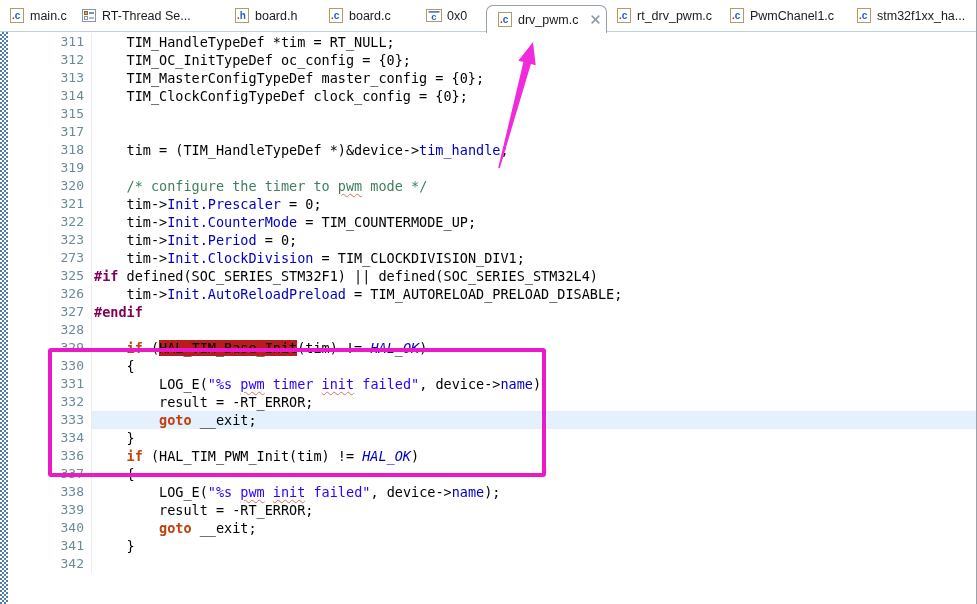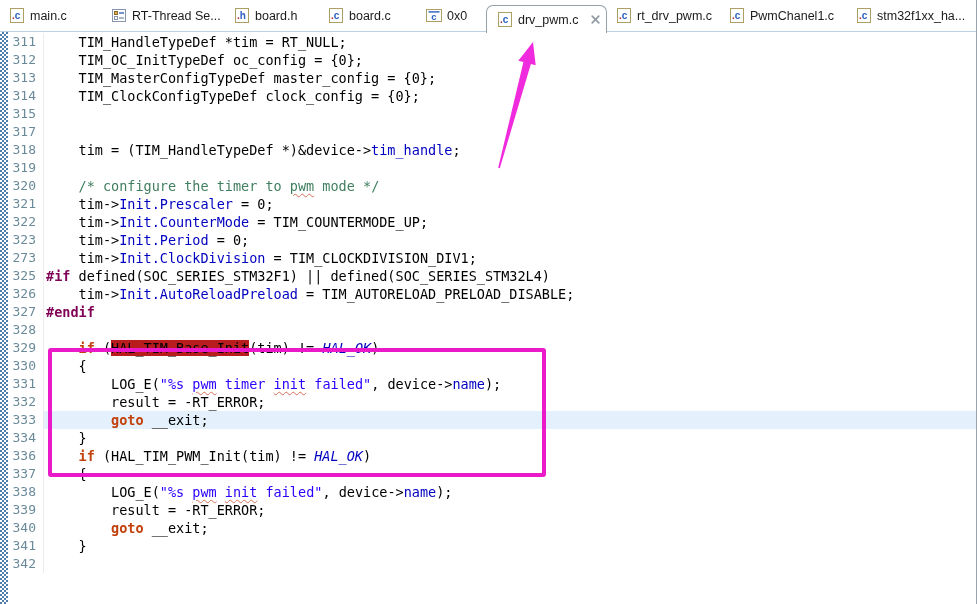--- a/index.html
+++ b/index.html
@@ -13,21 +13,21 @@
     position:absolute;left:0;top:0;width:100%;height:32px;box-sizing:border-box;
     background:linear-gradient(#fcfdfe 0%,#ecf3fa 40%,#dcilff 0%,#d7e5f3 75%,#cfe0f0 100%);
     border-bottom:1px solid #bcd0e2;
   }
   .tab{
     position:absolute;top:0;height:31px;display:flex;align-items:center;
     gap:5px;padding-left:9px;box-sizing:border-box;cursor:default;
     font-size:12.5px;color:#1b1b1b;white-space:nowrap;overflow:hidden;
   }
   .tab:nth-child(1){left:0;width:88px}
-  .tab:nth-child(2){left:102px;width:128px}
+  .tab:nth-child(2){left:72px;width:128px}
   .tab:nth-child(3){left:225px;width:92px}
   .tab:nth-child(4){left:319px;width:90px}
   .tab:nth-child(5){left:417px;width:64px}
   .tab:nth-child(6){left:486px;width:121px}
   .tab:nth-child(7){left:607px;width:107px}
   .tab:nth-child(8){left:720px;width:120px}
   .tab:nth-child(9){left:847px;width:130px}
   .tab.active{
     top:5px;height:28px;background:#ffffff;z-index:3;
     border:1px solid #95a0a8;border-bottom:none;border-radius:7px 7px 0 0;
@@ -39,21 +39,21 @@
   #editor{
     position:absolute;left:0;top:32px;right:0;bottom:0;background:#ffffff;
     font-family:"DejaVu Sans Mono","Liberation Mono",monospace;font-size:13.5px;
   }
   #ruler{
     position:absolute;left:0;top:0;bottom:0;width:8px;
     background-image:conic-gradient(#4f7dab 90deg,#ffffff 90deg 180deg,#4f7dab 180deg 270deg,#ffffff 270deg);
     background-size:4px 4px;
   }
   #lines{position:absolute;left:0;top:1px;right:0;}
-  .line{display:flex;height:18px;line-height:18px;}
+  .line{display:flex;height:18px;line-height:18px;margin-left:48px;}
   .num{
     flex:none;width:44px;box-sizing:border-box;text-align:right;padding-right:7px;
     color:#6a8a99;border-right:1px solid #ececec;font-size:13px;
   }
   .code{flex:1;white-space:pre;padding-left:2px;color:#000000;}
   .code.current{background:#e4f0fb;}
   .tok-plain{color:#000000}
   .tok-kw{color:#c2410c;font-weight:bold}
   .tok-pp{color:#7f0055;font-weight:bold}
   .tok-str{color:#2a00ff}

